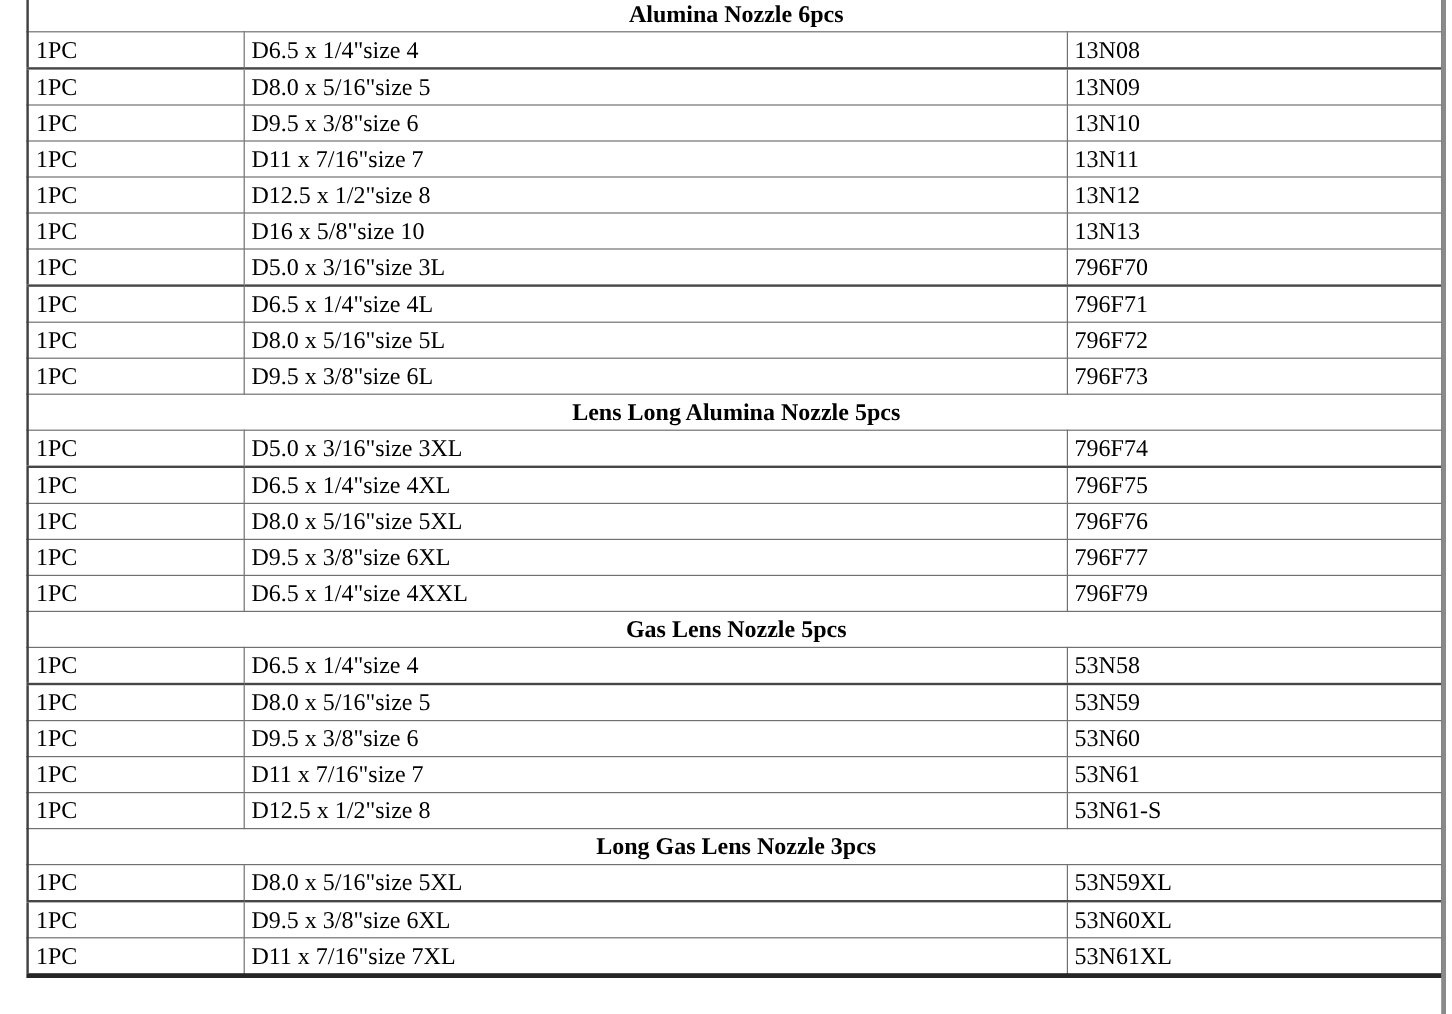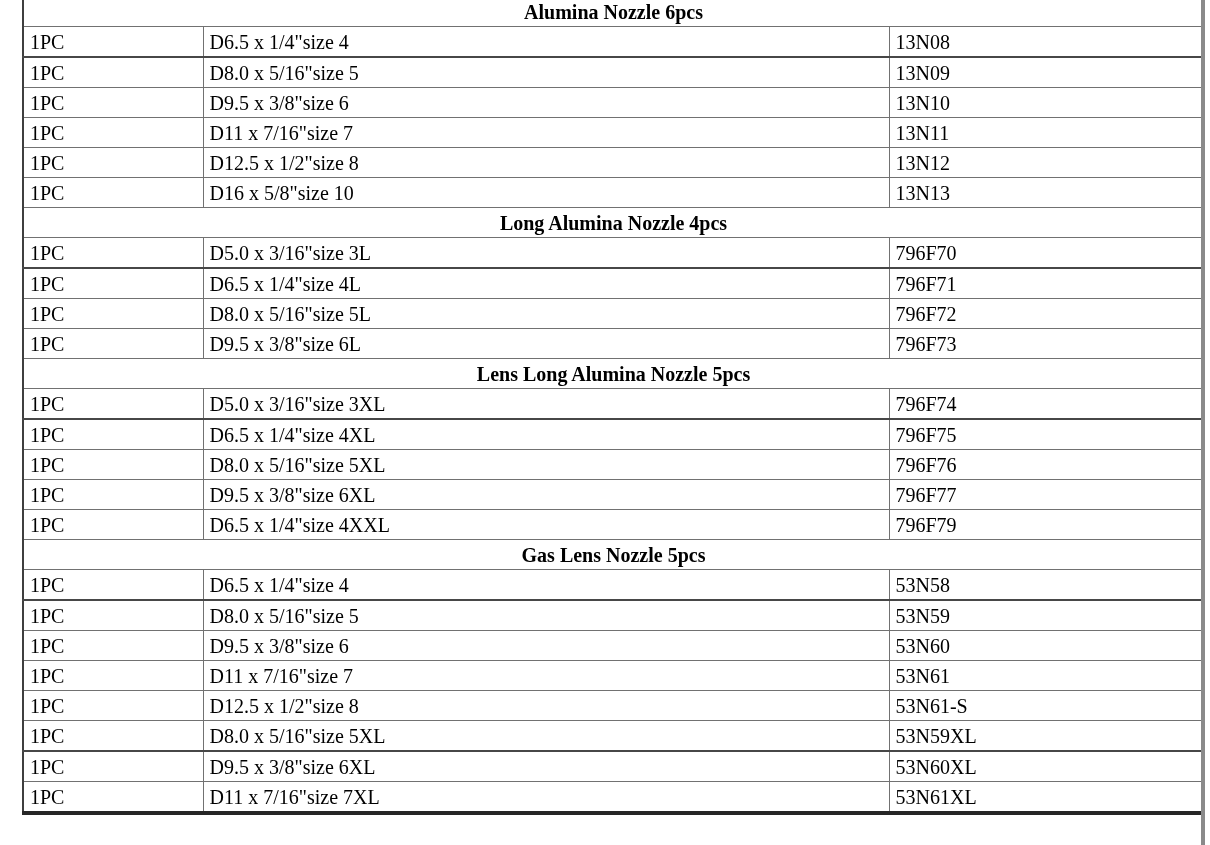--- a/index.html
+++ b/index.html
@@ -93,23 +93,20 @@
           <td>1PC</td>
           <td>D12.5 x 1/2"size 8</td>
           <td>13N12</td>
         </tr>
         <tr>
           <td>1PC</td>
           <td>D16 x 5/8"size 10</td>
           <td>13N13</td>
         </tr>
         <tr>
-          <td colspan="3" class="section-title">Long Alumina Nozzle 4pcs</td>
-        </tr>
-        <tr>
           <td>1PC</td>
           <td>D5.0 x 3/16"size 3L</td>
           <td>796F70</td>
         </tr>
         <tr class="dark-top">
           <td>1PC</td>
           <td>D6.5 x 1/4"size 4L</td>
           <td>796F71</td>
         </tr>
         <tr>
@@ -170,20 +167,23 @@
         </tr>
         <tr>
           <td>1PC</td>
           <td>D11 x 7/16"size 7</td>
           <td>53N61</td>
         </tr>
         <tr>
           <td>1PC</td>
           <td>D12.5 x 1/2"size 8</td>
           <td>53N61-S</td>
+        </tr>
+        <tr>
+          <td colspan="3" class="section-title">Long Gas Lens Nozzle 3pcs</td>
         </tr>
         <tr>
           <td>1PC</td>
           <td>D8.0 x 5/16"size 5XL</td>
           <td>53N59XL</td>
         </tr>
         <tr class="dark-top">
           <td>1PC</td>
           <td>D9.5 x 3/8"size 6XL</td>
           <td>53N60XL</td>

